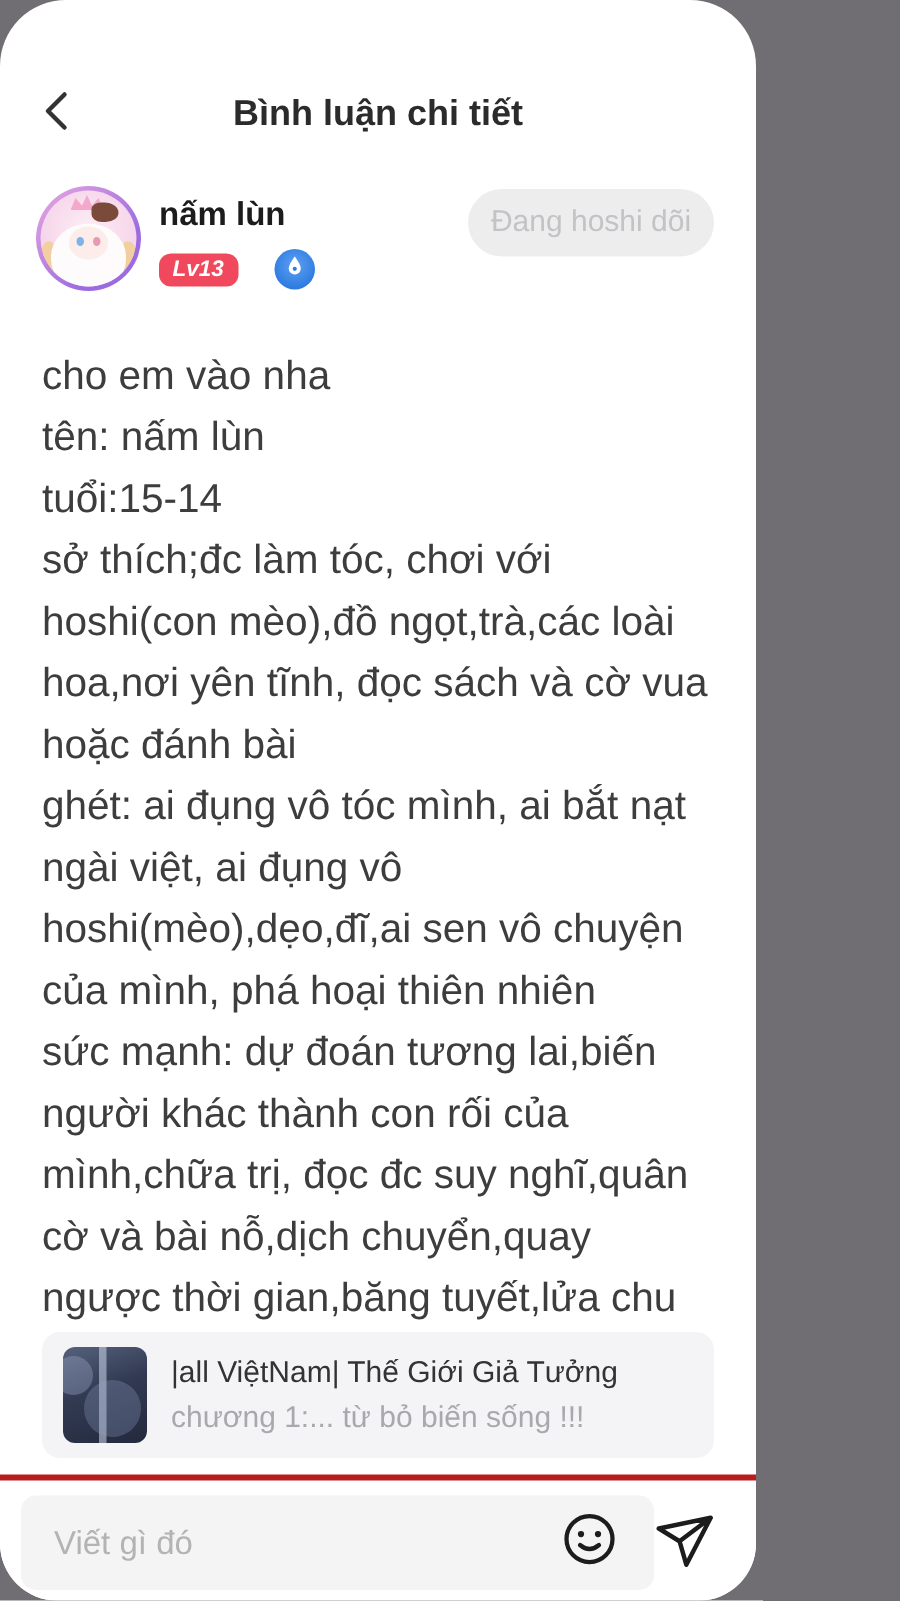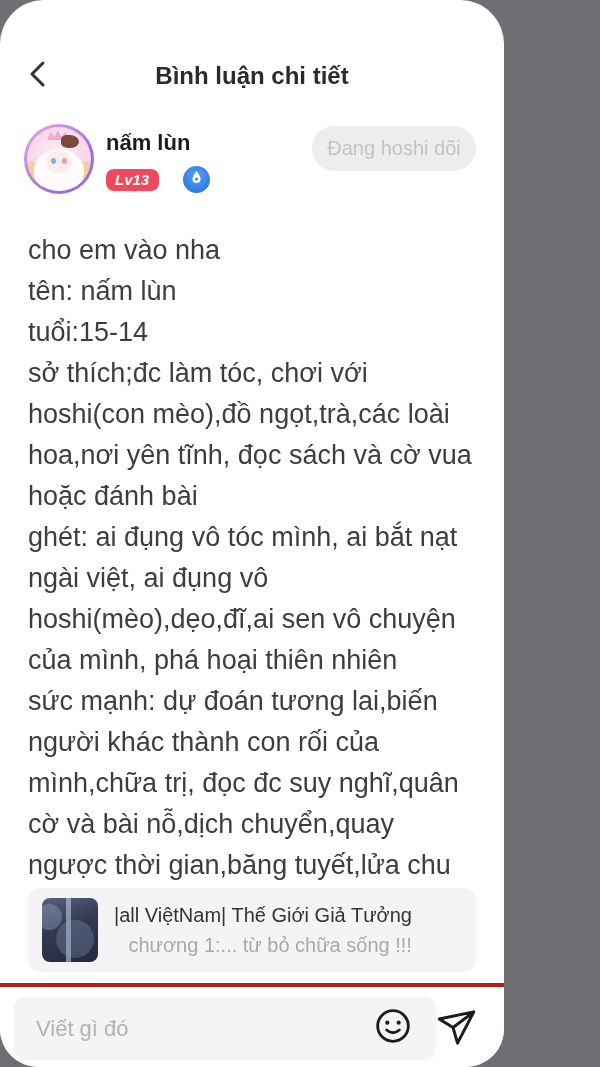--- a/index.html
+++ b/index.html
@@ -109,21 +109,21 @@
   }
   .quote-thumb::before {
     content:""; position:absolute; left:24px; top:0; width:5px; height:64px;
     background:rgba(205,215,235,0.55);
   }
   .quote-thumb::after {
     content:""; position:absolute; left:-6px; top:6px; width:26px; height:26px;
     background:rgba(160,175,205,0.35); border-radius:50%;
     box-shadow:26px 22px 0 6px rgba(150,165,200,0.28);
   }
-  .quote-texts { display:flex; flex-direction:column; gap:7px; min-width:0;text-align:right; }
+  .quote-texts { display:flex; flex-direction:column; gap:7px; min-width:0; }
   .quote-title { font-size:20px; color:#333336; font-weight:500; white-space:nowrap; overflow:hidden; }
   .quote-subtitle { font-size:20px; color:#a9a9ad; white-space:nowrap; overflow:hidden; }
   
   .composer {
     position:absolute; left:0; right:0; bottom:0; height:84px;
     background:#ffffff; border-top:4px solid #b91c1c;
   }
   .composer-input {
     position:absolute; left:14px; top:10px;
     width:422px; height:63px; border-radius:10px;
@@ -193,21 +193,21 @@
 sức mạnh: dự đoán tương lai,biến người khác thành con rối của mình,chữa trị, đọc đc suy nghĩ,quân cờ và bài nỗ,dịch chuyển,quay ngược thời gian,băng tuyết,lửa chu tước xanh,hoa độc,triệu hồi các chú bướm ăn thịt người
 chiều cao:1m45
 ABO:alpha lặn
 vũ khí:súng,quạt,ô,roi mây,lưỡi hái,độc tố
 cách thức vào thế giới ảo:luôn ẩm theo hoshi(con mèo do mình tạo ra)</div>
 
   <div class="quote-card">
     <div class="quote-thumb"></div>
     <div class="quote-texts">
       <div class="quote-title">|all ViệtNam| Thế Giới Giả Tưởng</div>
-      <div class="quote-subtitle">chương 1:... từ bỏ chữa sống !!!</div>
+      <div class="quote-subtitle">chương 1:... từ bỏ biến sống !!!</div>
     </div>
   </div>
 
   <div class="composer">
     <input class="composer-input" type="text" placeholder="Viết gì đó" style="">
     <div class="icon-btn emoji-btn">
       <span>
         <svg width="40" height="40" viewBox="0 0 24 24">
           <circle cx="12" cy="12" r="9.2" fill="none" stroke="#1c1c1c" stroke-width="1.7"></circle>
           <circle cx="8.6" cy="10" r="1.25" fill="#1c1c1c"></circle>

